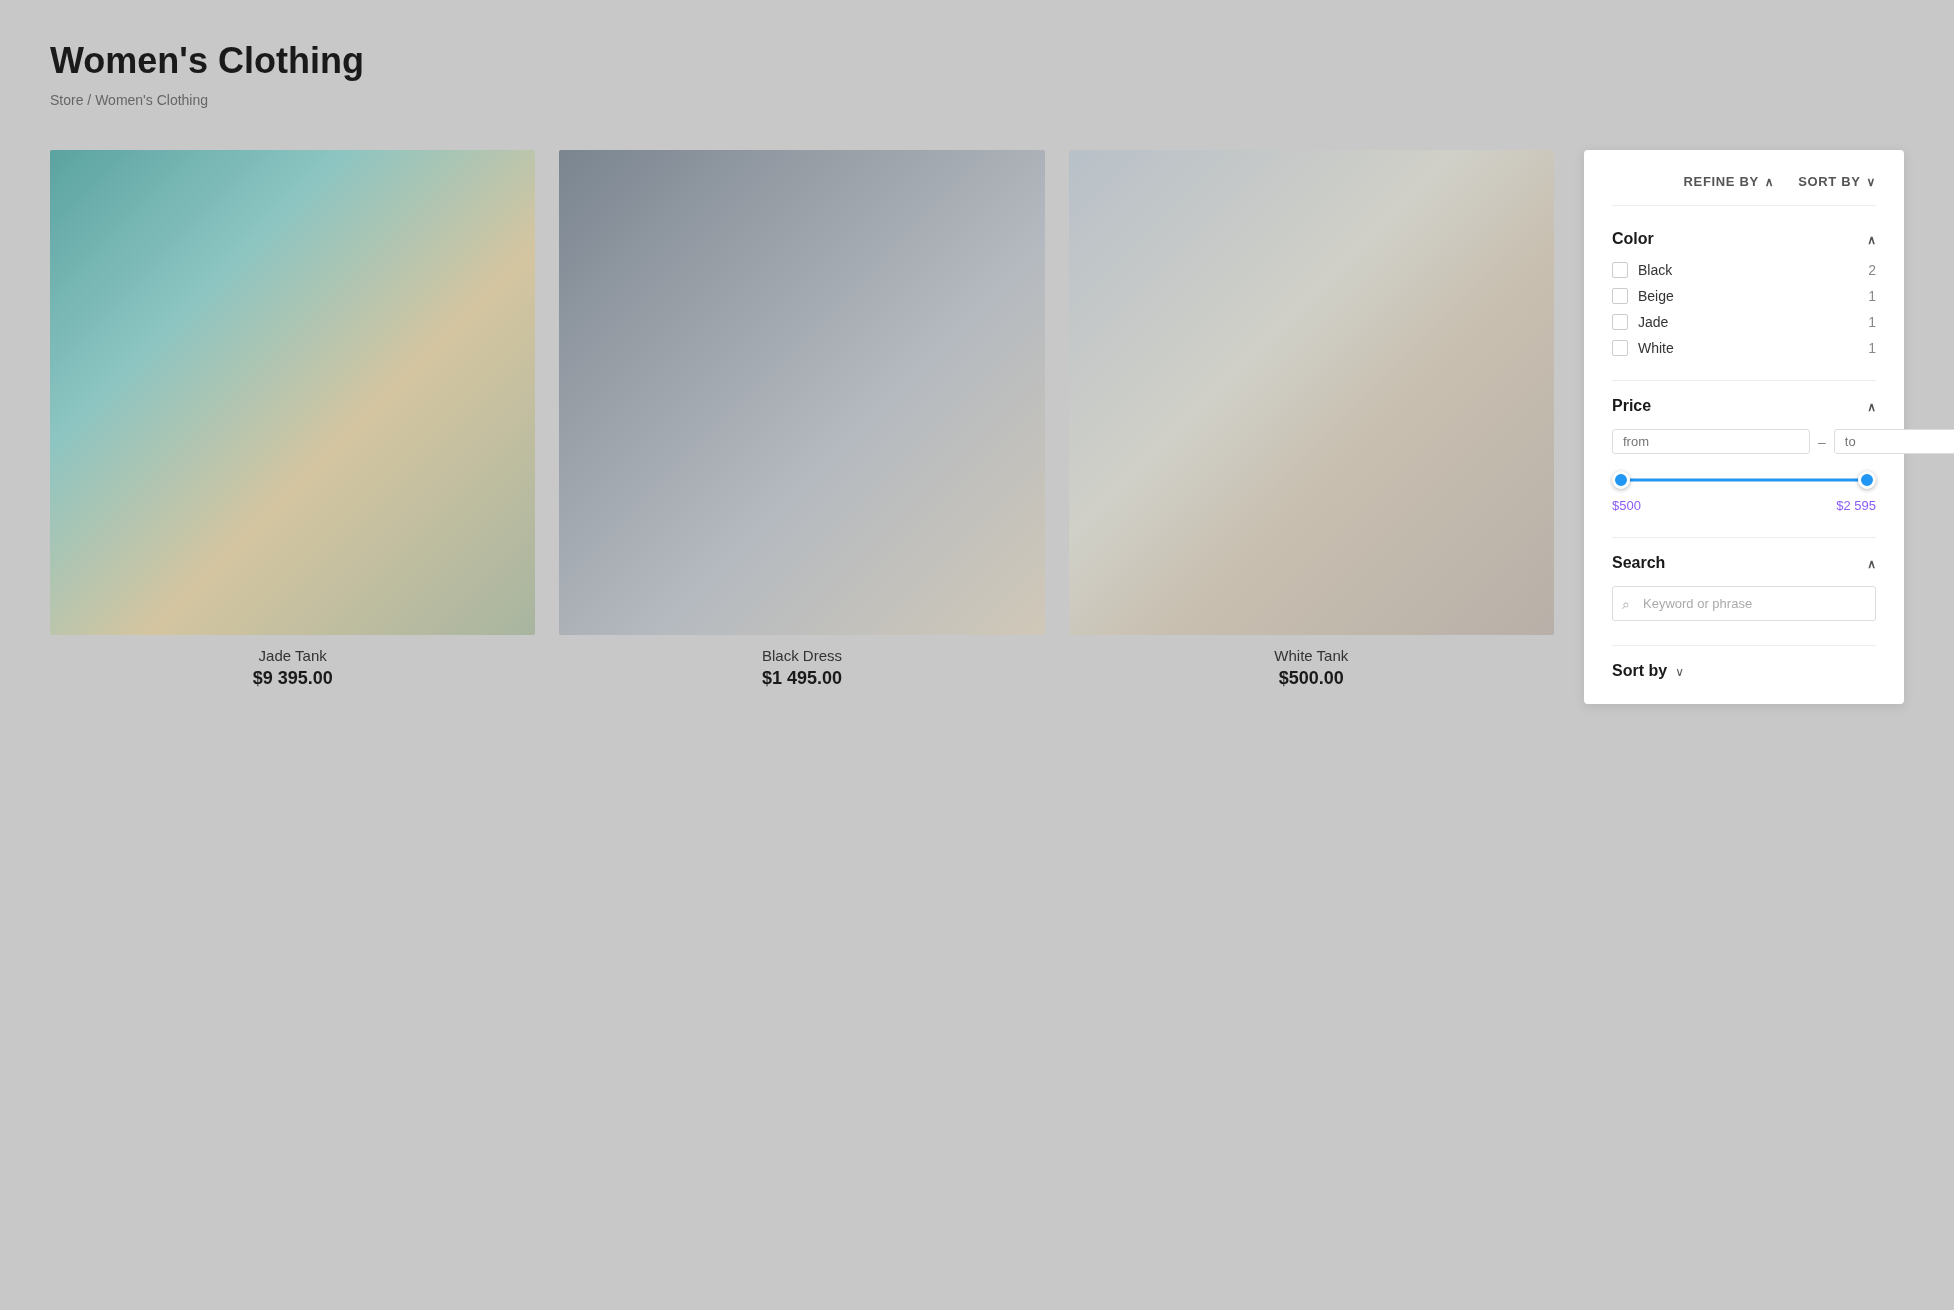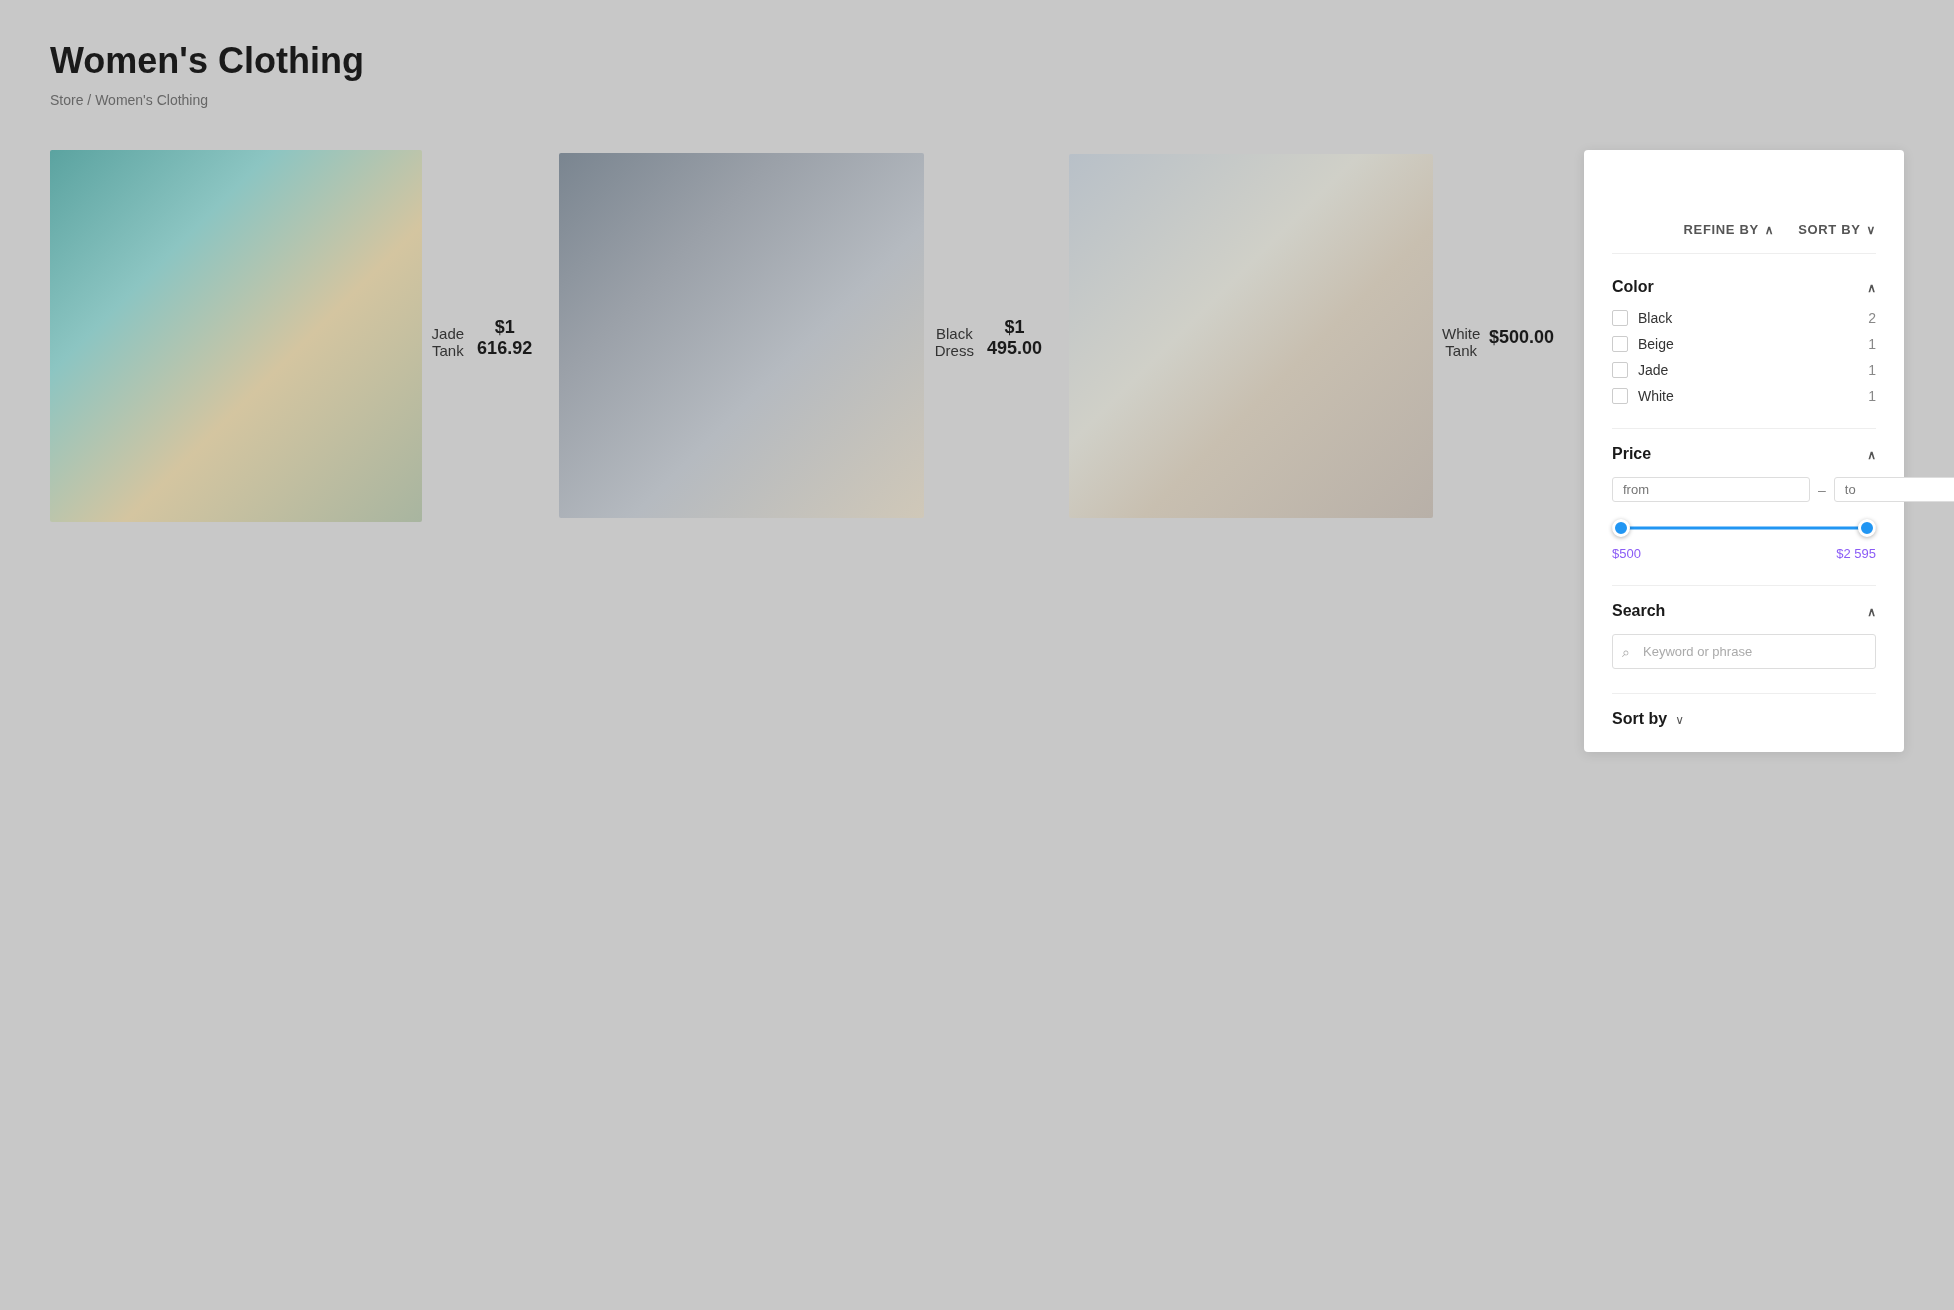--- a/index.html
+++ b/index.html
@@ -29,21 +29,21 @@
       align-items: flex-start;
     }
     .product-grid {
       flex: 1;
       display: grid;
       grid-template-columns: repeat(3, 1fr);
       gap: 24px;
     }
     .product-card {
       display: flex;
-      flex-direction: row;
+      flex-direction: column;
       align-items: center;
     }
     .product-image {
       width: 100%;
       aspect-ratio: 1 / 1;
       background-color: #b0b0b0;
       border-radius: 2px;
       overflow: hidden;
       position: relative;
     }
@@ -93,21 +93,20 @@
       box-shadow: 0 2px 12px rgba(0,0,0,0.1);
     }
     .filter-header {
       display: flex;
       justify-content: flex-end;
       align-items: center;
       gap: 24px;
       margin-bottom: 24px;
       padding-bottom: 16px;
       border-bottom: 1px solid #eee;
-      margin-top: 48px;
     }
     .filter-header-item {
       display: flex;
       align-items: center;
       gap: 6px;
       font-size: 13px;
       font-weight: 600;
       color: #555;
       letter-spacing: 0.05em;
       cursor: pointer;
@@ -287,21 +286,21 @@
 
 <div class="main-layout">
 
   <div class="product-grid" id="product-grid">
 
   <div class="product-card">
       <div class="product-image img-jade-tank">
         <div class="silhouette"></div>
       </div>
       <div class="product-name">Jade Tank</div>
-      <div class="product-price">$1 616.92</div>
+      <div class="product-price">$9 395.00</div>
     </div>
       <div class="product-card">
       <div class="product-image img-black-dress">
         <div class="silhouette"></div>
       </div>
       <div class="product-name">Black Dress</div>
       <div class="product-price">$1 495.00</div>
     </div>
       <div class="product-card">
       <div class="product-image img-white-tank">

